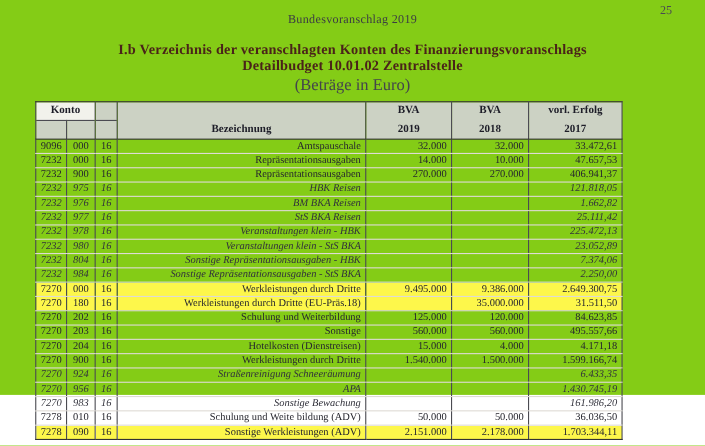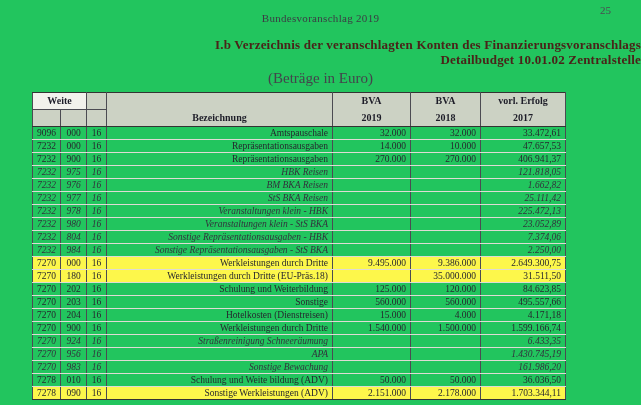--- a/index.html
+++ b/index.html
@@ -7,36 +7,36 @@
     --shade:#ccd2c4;
     --title:#4a2319;
     --ink:#26262e;
     --line-dark:#4b4b52;
     --line-faint:#dedbd4;
   }
   *{box-sizing:border-box;}
   html,body{margin:0;padding:0;}
   body{width:641px;height:405px;overflow:hidden;background:#ffffff;}
   .page{
-    position:relative;width:641px;height:405px;
-    background:#22c55e;
+    position:relative;width:641px;height:359px;
+    background:#84cc16;
     font-family:"Liberation Serif","DejaVu Serif",serif;
     color:var(--ink);
   }
   .doc-header-center{
     position:absolute;top:12px;left:0;width:100%;
     text-align:center;font-size:11px;color:#3c3c44;letter-spacing:.3px;
   }
   .page-number{
     position:absolute;top:4px;right:30px;
     font-size:11px;color:#4a4a52;
   }
   .title-block{
     position:absolute;top:37px;left:0;width:100%;
-    text-align:right;font-weight:bold;font-size:13px;line-height:15px;
+    text-align:center;font-weight:bold;font-size:13px;line-height:15px;
     color:var(--title);letter-spacing:.2px;
   }
   .subtitle{
     position:absolute;top:70px;left:0;width:100%;
     text-align:center;font-size:15px;color:#44444c;
   }
   table.budget{
     position:absolute;left:32px;top:92px;width:533px;
     border-collapse:collapse;table-layout:fixed;
     font-size:9.5px;
@@ -91,21 +91,21 @@
       <col style="width:28px">
         <col style="width:26px">
         <col style="width:20px">
       <col style="width:226px">
         <col style="width:78px">
         <col style="width:70px">
       <col style="width:85px">
     </colgroup>
     <thead>
       <tr class="h1">
-        <th class="konto" colspan="2">Weite</th>
+        <th class="konto" colspan="2">Konto</th>
         <th></th>
         <th></th>
         <th>BVA</th>
         <th>BVA</th>
         <th>vorl. Erfolg</th>
       </tr>
       <tr class="h2">
         <th class="subline">Post</th>
         <th class="subline">Ugl</th>
         <th class="subline">AB</th>

